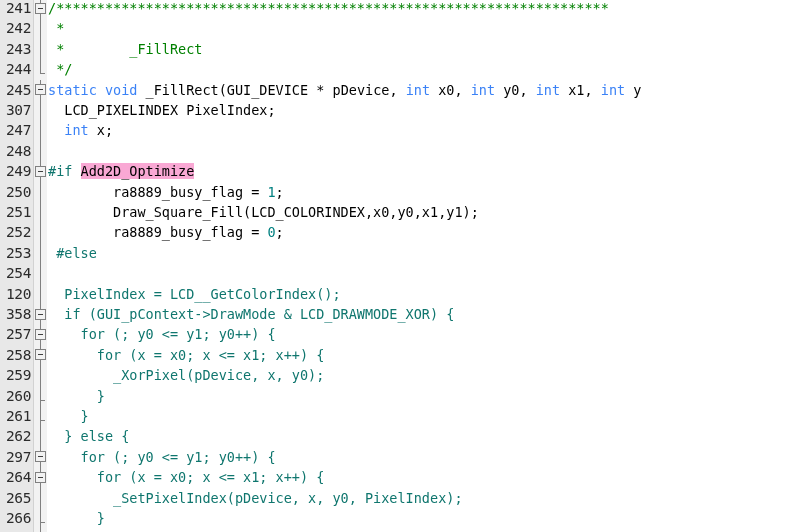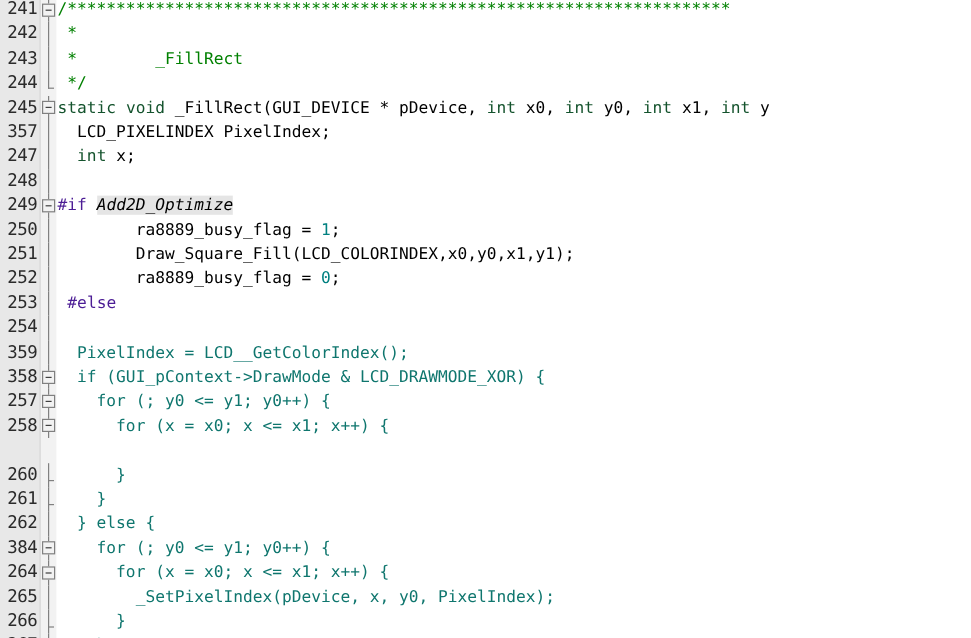--- a/index.html
+++ b/index.html
@@ -113,56 +113,56 @@
     width: 5px;
     height: 15px;
     border-left: 1px solid #808080;
     border-bottom: 1px solid #808080;
     box-sizing: border-box;
   }
 
   
   .t-default  { color: #000000; }
   .t-comment  { color: #008000; }
-  .t-keyword  { color: #14532d; }
-  .t-preproc  { color: #4c1d95; }
+  .t-keyword  { color: #3b82f6; }
+  .t-preproc  { color: #0f766e; }
   .t-number   { color: #008080; }
   .t-inactive { color: #0f766e; }
   .t-hl {
-    background: #e5e5e5;
-    font-style: italic;
+    background: #f9a8d4;
   }
 </style>
 </head>
 <body>
 
 <div id="editor-root">
   <div class="gutter-bg"></div>
   <div class="fold-bg"></div>
   <div class="code-surface" id="code-surface">
       <div class="row" style="top: -2px;"><div class="lineno">241</div><div class="fold-cell"><div class="fline half-top"></div><div class="fline half-bottom"></div><div class="fbox"></div></div><div class="code-text"><span class="t-comment">/********************************************************************</span></div></div>
       <div class="row" style="top: 18.4px;"><div class="lineno">242</div><div class="fold-cell"><div class="fline"></div></div><div class="code-text"><span class="t-comment"> *</span></div></div>
       <div class="row" style="top: 38.8px;"><div class="lineno">243</div><div class="fold-cell"><div class="fline"></div></div><div class="code-text"><span class="t-comment"> *        _FillRect</span></div></div>
       <div class="row" style="top: 59.2px;"><div class="lineno">244</div><div class="fold-cell"><div class="fend"></div></div><div class="code-text"><span class="t-comment"> */</span></div></div>
       <div class="row" style="top: 79.6px;"><div class="lineno">245</div><div class="fold-cell"><div class="fline half-top"></div><div class="fline half-bottom"></div><div class="fbox"></div></div><div class="code-text"><span class="t-keyword">static</span><span class="t-default"> </span><span class="t-keyword">void</span><span class="t-default"> _FillRect(GUI_DEVICE * pDevice, </span><span class="t-keyword">int</span><span class="t-default"> x0, </span><span class="t-keyword">int</span><span class="t-default"> y0, </span><span class="t-keyword">int</span><span class="t-default"> x1, </span><span class="t-keyword">int</span><span class="t-default"> y1) {</span></div></div>
-      <div class="row" style="top: 100px;"><div class="lineno">357</div><div class="fold-cell"><div class="fline"></div></div><div class="code-text"><span class="t-default">  LCD_PIXELINDEX PixelIndex;</span></div></div>
+      <div class="row" style="top: 100px;"><div class="lineno">307</div><div class="fold-cell"><div class="fline"></div></div><div class="code-text"><span class="t-default">  LCD_PIXELINDEX PixelIndex;</span></div></div>
       <div class="row" style="top: 120.4px; padding-left: 45px;"><div class="lineno">247</div><div class="fold-cell"><div class="fline"></div></div><div class="code-text"><span class="t-default">  </span><span class="t-keyword">int</span><span class="t-default"> x;</span></div></div>
       <div class="row" style="top: 140.8px;"><div class="lineno">248</div><div class="fold-cell"><div class="fline"></div></div><div class="code-text"></div></div>
       <div class="row" style="top: 161.2px; padding-left: 42px;"><div class="lineno">249</div><div class="fold-cell"><div class="fline half-top"></div><div class="fline half-bottom"></div><div class="fbox"></div></div><div class="code-text"><span class="t-preproc">#if</span><span class="t-default"> </span><span class="t-default t-hl">Add2D_Optimize</span></div></div>
       <div class="row" style="top: 181.6px;"><div class="lineno">250</div><div class="fold-cell"><div class="fline"></div></div><div class="code-text"><span class="t-default">        ra8889_busy_flag = </span><span class="t-number">1</span><span class="t-default">;</span></div></div>
       <div class="row" style="top: 202px;"><div class="lineno">251</div><div class="fold-cell"><div class="fline"></div></div><div class="code-text"><span class="t-default">        Draw_Square_Fill(LCD_COLORINDEX,x0,y0,x1,y1);</span></div></div>
       <div class="row" style="top: 222.4px;"><div class="lineno">252</div><div class="fold-cell"><div class="fline"></div></div><div class="code-text"><span class="t-default">        ra8889_busy_flag = </span><span class="t-number">0</span><span class="t-default">;</span></div></div>
       <div class="row" style="top: 242.8px;"><div class="lineno">253</div><div class="fold-cell"><div class="fline"></div></div><div class="code-text"><span class="t-default"> </span><span class="t-preproc">#else</span></div></div>
       <div class="row" style="top: 263.2px;"><div class="lineno">254</div><div class="fold-cell"><div class="fline"></div></div><div class="code-text"></div></div>
-      <div class="row" style="top: 283.6px;"><div class="lineno">359</div><div class="fold-cell"><div class="fline"></div></div><div class="code-text"><span class="t-inactive">  PixelIndex = LCD__GetColorIndex();</span></div></div>
+      <div class="row" style="top: 283.6px;"><div class="lineno">120</div><div class="fold-cell"><div class="fline"></div></div><div class="code-text"><span class="t-inactive">  PixelIndex = LCD__GetColorIndex();</span></div></div>
       <div class="row" style="top: 304px;"><div class="lineno">358</div><div class="fold-cell"><div class="fline half-top"></div><div class="fline half-bottom"></div><div class="fbox"></div></div><div class="code-text"><span class="t-inactive">  if (GUI_pContext-&gt;DrawMode &amp; LCD_DRAWMODE_XOR) {</span></div></div>
       <div class="row" style="top: 324.4px;"><div class="lineno">257</div><div class="fold-cell"><div class="fline half-top"></div><div class="fline half-bottom"></div><div class="fbox"></div></div><div class="code-text"><span class="t-inactive">    for (; y0 &lt;= y1; y0++) {</span></div></div>
       <div class="row" style="top: 344.8px;"><div class="lineno">258</div><div class="fold-cell"><div class="fline half-top"></div><div class="fline half-bottom"></div><div class="fbox"></div></div><div class="code-text"><span class="t-inactive">      for (x = x0; x &lt;= x1; x++) {</span></div></div>
+      <div class="row" style="top: 365.2px;"><div class="lineno">259</div><div class="fold-cell"><div class="fline"></div></div><div class="code-text"><span class="t-inactive">        _XorPixel(pDevice, x, y0);</span></div></div>
       <div class="row" style="top: 385.6px;"><div class="lineno">260</div><div class="fold-cell"><div class="fline"></div><div class="ftick"></div></div><div class="code-text"><span class="t-inactive">      }</span></div></div>
       <div class="row" style="top: 406px;"><div class="lineno">261</div><div class="fold-cell"><div class="fline"></div><div class="ftick"></div></div><div class="code-text"><span class="t-inactive">    }</span></div></div>
       <div class="row" style="top: 426.4px;"><div class="lineno">262</div><div class="fold-cell"><div class="fline"></div></div><div class="code-text"><span class="t-inactive">  } else {</span></div></div>
-      <div class="row" style="top: 446.8px;"><div class="lineno">384</div><div class="fold-cell"><div class="fline half-top"></div><div class="fline half-bottom"></div><div class="fbox"></div></div><div class="code-text"><span class="t-inactive">    for (; y0 &lt;= y1; y0++) {</span></div></div>
+      <div class="row" style="top: 446.8px;"><div class="lineno">297</div><div class="fold-cell"><div class="fline half-top"></div><div class="fline half-bottom"></div><div class="fbox"></div></div><div class="code-text"><span class="t-inactive">    for (; y0 &lt;= y1; y0++) {</span></div></div>
       <div class="row" style="top: 467.2px;"><div class="lineno">264</div><div class="fold-cell"><div class="fline half-top"></div><div class="fline half-bottom"></div><div class="fbox"></div></div><div class="code-text"><span class="t-inactive">      for (x = x0; x &lt;= x1; x++) {</span></div></div>
       <div class="row" style="top: 487.6px;"><div class="lineno">265</div><div class="fold-cell"><div class="fline"></div></div><div class="code-text"><span class="t-inactive">        _SetPixelIndex(pDevice, x, y0, PixelIndex);</span></div></div>
       <div class="row" style="top: 508px;"><div class="lineno">266</div><div class="fold-cell"><div class="fline"></div><div class="ftick"></div></div><div class="code-text"><span class="t-inactive">      }</span></div></div>
       <div class="row" style="top: 528.4px;"><div class="lineno">267</div><div class="fold-cell"><div class="fline"></div></div><div class="code-text"><span class="t-inactive">    }</span></div></div>
     </div>
 </div>
 
 </body></html>

